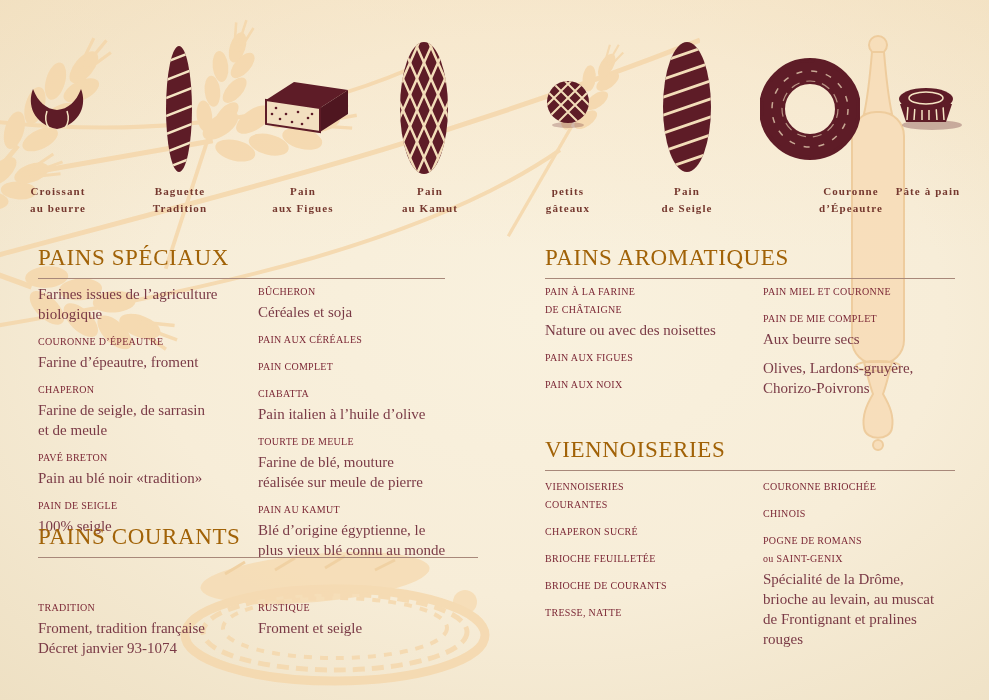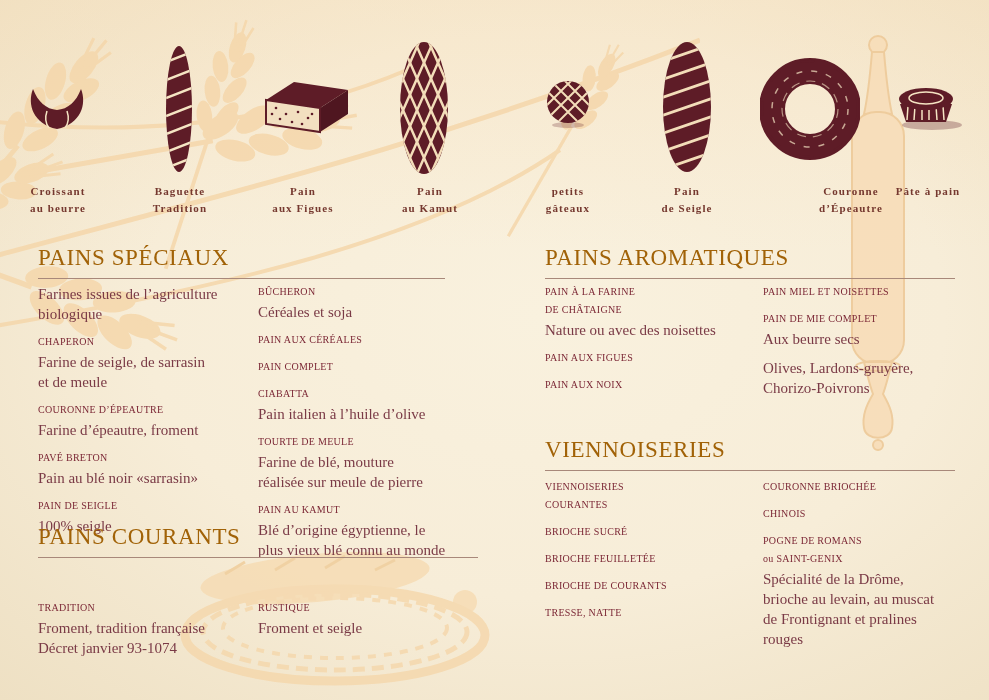--- a/index.html
+++ b/index.html
@@ -198,31 +198,31 @@
     <span class="cap-line">Pâte à pain</span>
 
   </div>
 
   <h2 class="hd" style="left:38px;top:245px;width:407px">PAINS SPÉCIAUX</h2>
 
   <div class="col" style="left:38px;top:283px;width:208px">
     <div class="item-desc intro">Farines issues de l’agriculture
 biologique</div>
     <div class="item">
+      <div class="item-title">COURONNE D’ÉPEAUTRE</div>
+      <div class="item-desc">Farine d’épeautre, froment</div>
+    </div>
+    <div class="item">
       <div class="item-title">CHAPERON</div>
       <div class="item-desc">Farine de seigle, de sarrasin
 et de meule</div>
     </div>
     <div class="item">
-      <div class="item-title">COURONNE D’ÉPEAUTRE</div>
-      <div class="item-desc">Farine d’épeautre, froment</div>
-    </div>
-    <div class="item">
       <div class="item-title">PAVÉ BRETON</div>
-      <div class="item-desc">Pain au blé noir «sarrasin»</div>
+      <div class="item-desc">Pain au blé noir «tradition»</div>
     </div>
     <div class="item">
       <div class="item-title">PAIN DE SEIGLE</div>
       <div class="item-desc">100% seigle</div>
     </div>
   </div>
 
   <div class="col" style="left:258px;top:283px;width:214px">
     <div class="item">
       <div class="item-title">BÛCHERON</div>
@@ -281,42 +281,42 @@
 
     </div>
     <div class="item">
       <div class="item-title">PAIN AUX NOIX</div>
 
     </div>
   </div>
 
   <div class="col" style="left:763px;top:283px;width:205px">
     <div class="item">
-      <div class="item-title">PAIN MIEL ET NOISETTES</div>
+      <div class="item-title">PAIN MIEL ET COURONNE</div>
 
     </div>
     <div class="item">
       <div class="item-title">PAIN DE MIE COMPLET</div>
       <div class="item-desc">Aux beurre secs</div>
     </div>
     <div class="item">
       <div class="item-desc">Olives, Lardons-gruyère,
 Chorizo-Poivrons</div>
     </div>
   </div>
 
   <h2 class="hd" style="left:545px;top:437px;width:410px">VIENNOISERIES</h2>
 
   <div class="col" style="left:545px;top:478px;width:212px">
     <div class="item">
       <div class="item-title">VIENNOISERIES
 COURANTES</div>
     </div>
     <div class="item">
-      <div class="item-title">BRIOCHE SUCRÉ</div>
+      <div class="item-title">CHAPERON SUCRÉ</div>
 
     </div>
     <div class="item">
       <div class="item-title">BRIOCHE FEUILLETÉE</div>
 
     </div>
     <div class="item">
       <div class="item-title">BRIOCHE DE COURANTS</div>
 
     </div>

